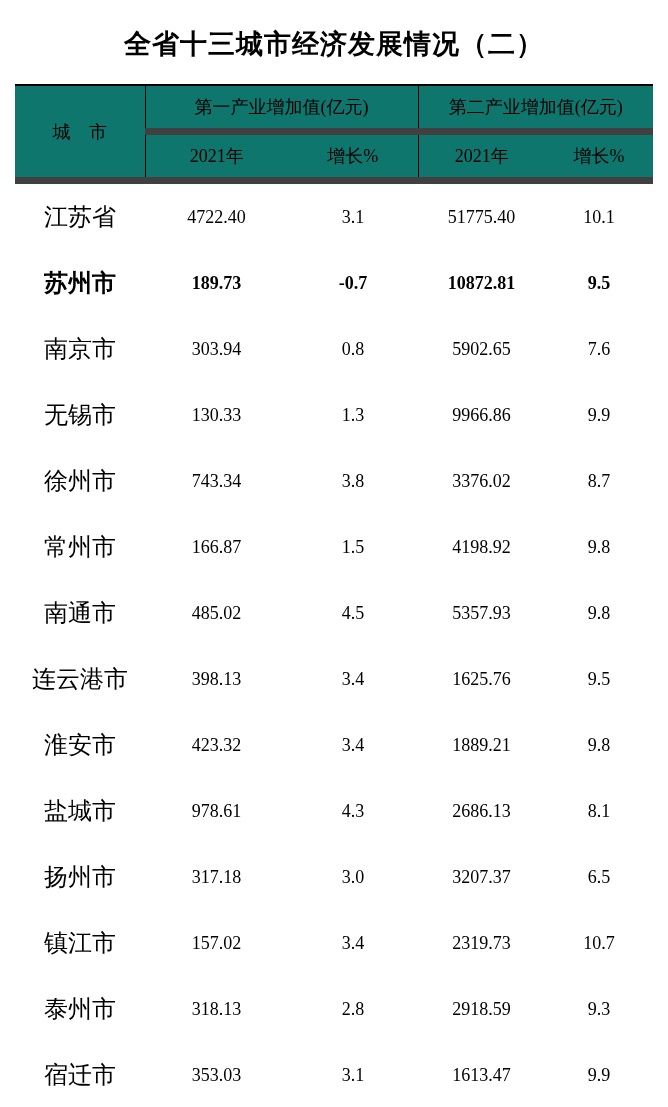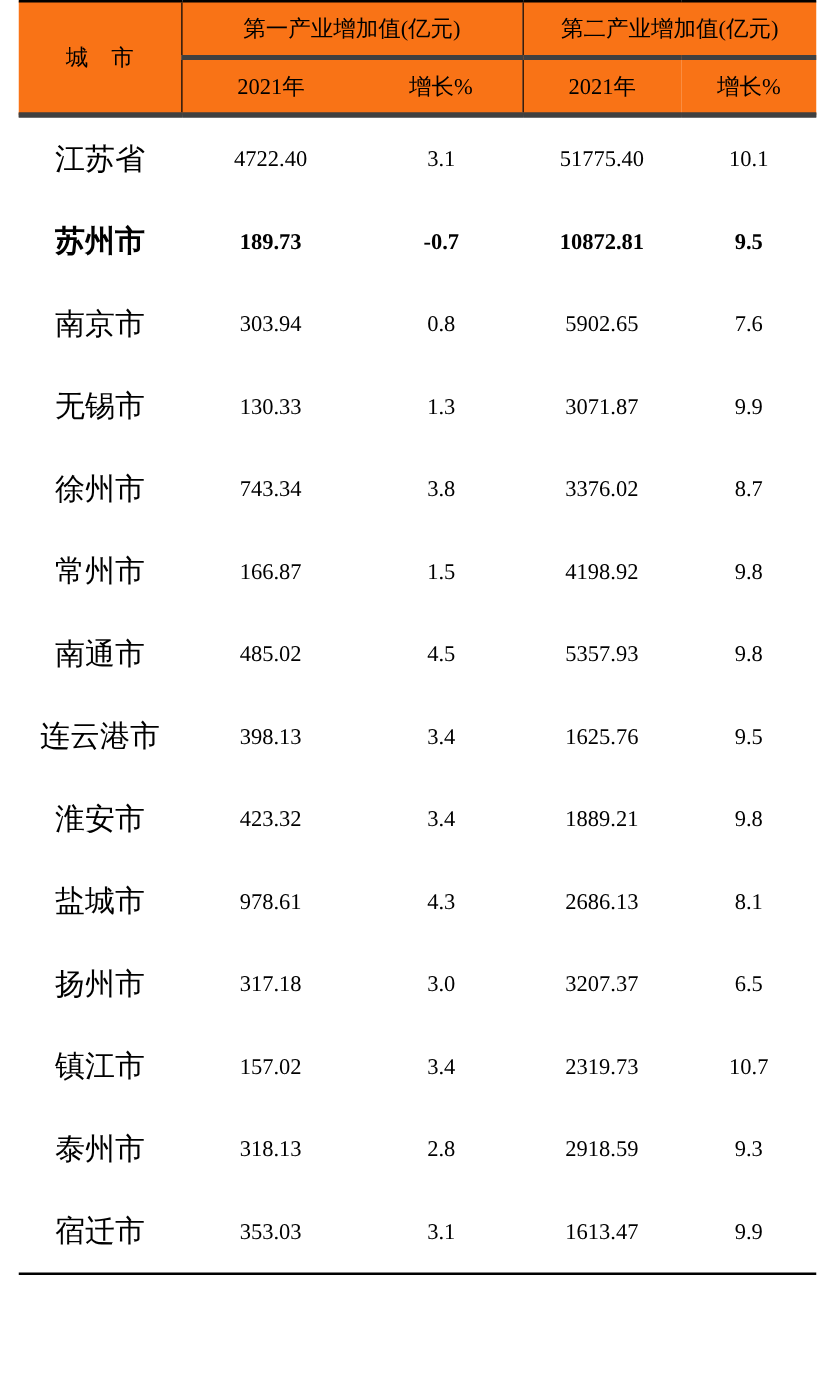--- a/index.html
+++ b/index.html
@@ -41,22 +41,22 @@
   table.data-table col.c-v2 { width: 127px; }
   table.data-table col.c-g2 { width: 108px; }
 
   .data-table th, .data-table td {
     text-align: center;
     vertical-align: middle;
     font-size: 18px;
     font-weight: normal;
   }
   .hdr-row th {
-    background: #f97316;
-    border-bottom: 4px solid #404040;
+    background: #0f766e;
+    border-bottom: 7px solid #404040;
   }
   thead .top-line th {
     border-top: 2px solid #000;
   }
   .hdr-top-g1 {
     border-right: 1px solid #000;
     border-bottom: 1px solid #000;
     font-size: 17px;
     height: 40px;
   }
@@ -97,20 +97,21 @@
     width: 638px;
     margin: 0 auto;
     border-top: 2px solid #000;
   }
 </style>
 </head>
 <body>
 
 <div class="page">
 
+  <div class="title">全省十三城市经济发展情况（二）</div>
 
   <table class="data-table">
     <colgroup>
       <col class="c-city">
       <col class="c-v1">
       <col class="c-g1">
       <col class="c-v2">
       <col class="c-g2">
     </colgroup>
     <thead>
@@ -145,21 +146,21 @@
           <td class="city">南京市</td>
           <td>303.94</td>
           <td>0.8</td>
           <td>5902.65</td>
           <td>7.6</td>
         </tr>
         <tr>
           <td class="city">无锡市</td>
           <td>130.33</td>
           <td>1.3</td>
-          <td>3071.87</td>
+          <td>9966.86</td>
           <td>9.9</td>
         </tr>
         <tr>
           <td class="city">徐州市</td>
           <td>743.34</td>
           <td>3.8</td>
           <td>3376.02</td>
           <td>8.7</td>
         </tr>
         <tr>

